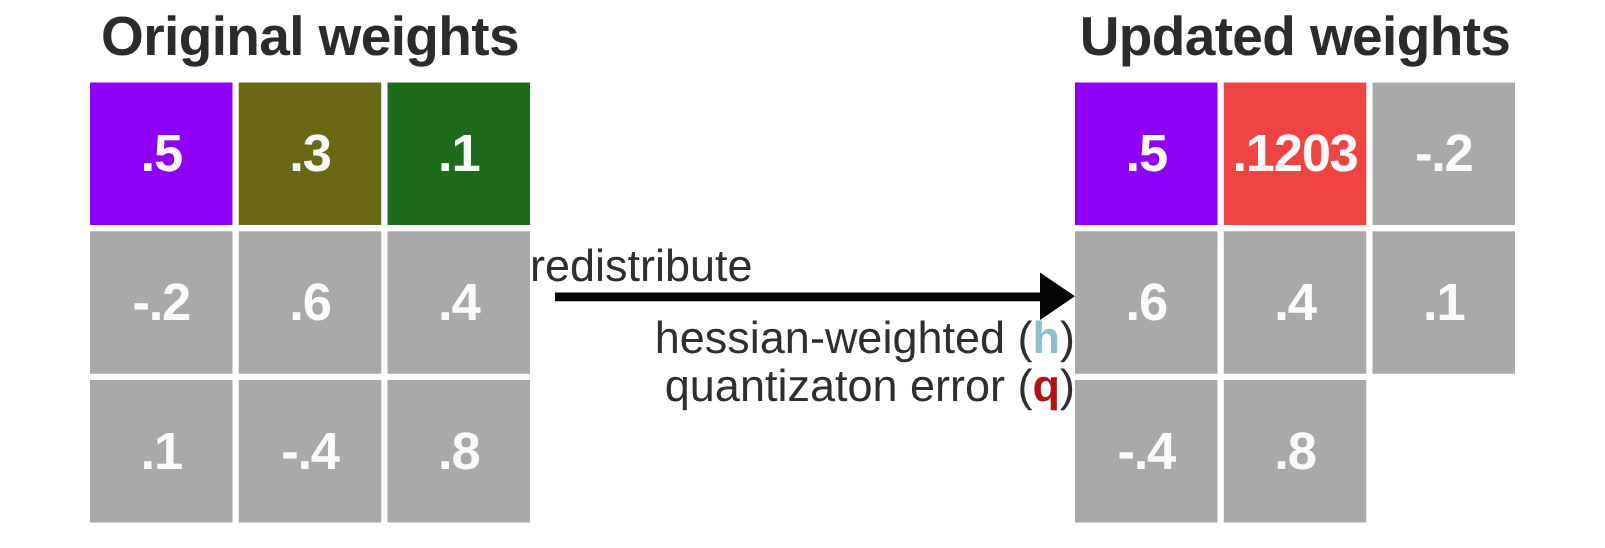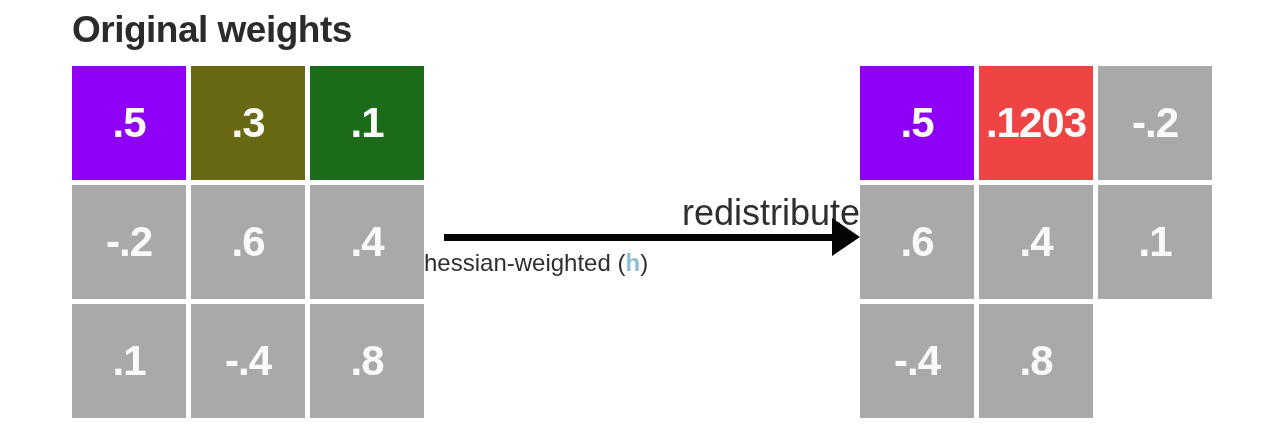--- a/index.html
+++ b/index.html
@@ -8,22 +8,22 @@
     background: #ffffff;
     font-family: "Liberation Sans", sans-serif;
     position: relative;
     overflow: hidden;
   }
   .panel { position: absolute; top: 0; width: 352px; height: 438px; }
   .panel-left  { left: 72px; }
   .panel-right { left: 860px; }
   .panel-title {
     position: absolute; top: 8px; left: 0; width: 100%;
-    text-align: left;
-    font-size: 37px; font-weight: 800;
+    text-align: center;
+    font-size: 44px; font-weight: 800;
     letter-spacing: -0.5px;
     color: #2b2b2b;
     line-height: 44px;
     white-space: nowrap;
   }
   .weights-grid {
     position: absolute; top: 66px; left: 0;
     display: grid;
     grid-template-columns: repeat(3, 114px);
     grid-auto-rows: 114px;
@@ -34,41 +34,41 @@
     font-size: 42px; font-weight: 700;
     color: #fafafa;
     letter-spacing: -1px;
   }
   .middle {
     position: absolute; left: 424px; top: 0;
     width: 436px; height: 438px;
   }
   .redistribute-label {
     position: absolute; top: 192px; left: 0; width: 100%;
-    text-align: right;
+    text-align: left;
     font-size: 36px; font-weight: 400;
     color: #2e2e2e;
     line-height: 1.15;
   }
   .arrow-line {
     position: absolute; left: 20px; top: 234px;
     width: 390px; height: 7px;
     background: #050505;
   }
   .arrow-head {
     position: absolute; left: 408px; top: 218px;
     width: 0; height: 0;
     border-left: 28px solid #050505;
     border-top: 19.5px solid transparent;
     border-bottom: 19.5px solid transparent;
   }
   .annotation-line {
     position: absolute; left: 0; width: 100%;
-    text-align: left;
-    font-size: 24px; font-weight: 400;
+    text-align: right;
+    font-size: 36px; font-weight: 400;
     color: #2e2e2e;
     line-height: 1.15;
     white-space: nowrap;
   }
   .annotation-line-1 { top: 249px; }
   .annotation-line-2 { top: 288px; }
   .var-letter { font-weight: 700; }
 </style>
 </head>
 <body>
@@ -90,23 +90,27 @@
     </div>
   </div>
 
   <div class="middle">
     <div class="redistribute-label">redistribute</div>
     <div class="arrow-line"></div>
     <div class="arrow-head"></div>
     <div class="annotation-line annotation-line-1">
       <span>hessian-weighted (</span><span class="var-letter" style="color: rgb(140, 191, 208);">h</span><span>)</span>
     </div>
+    <div class="annotation-line annotation-line-2">
+      <span>quantizaton error (</span><span class="var-letter" style="color: rgb(176, 18, 23);">q</span><span>)</span>
+    </div>
   </div>
 
   <div class="panel panel-right">
+    <div class="panel-title">Updated weights</div>
     <div class="weights-grid">
       <div class="cell" style="background-color: rgb(142, 1, 246);">.5</div>
       <div class="cell" style="background-color: #ef4444;">.1203</div>
       <div class="cell" style="background-color: rgb(169, 169, 169);">-.2</div>
       <div class="cell" style="background-color: rgb(169, 169, 169);">.6</div>
       <div class="cell" style="background-color: rgb(169, 169, 169);">.4</div>
       <div class="cell" style="background-color: rgb(169, 169, 169);">.1</div>
       <div class="cell" style="background-color: rgb(169, 169, 169);">-.4</div>
       <div class="cell" style="background-color: rgb(169, 169, 169);">.8</div>
     </div>

